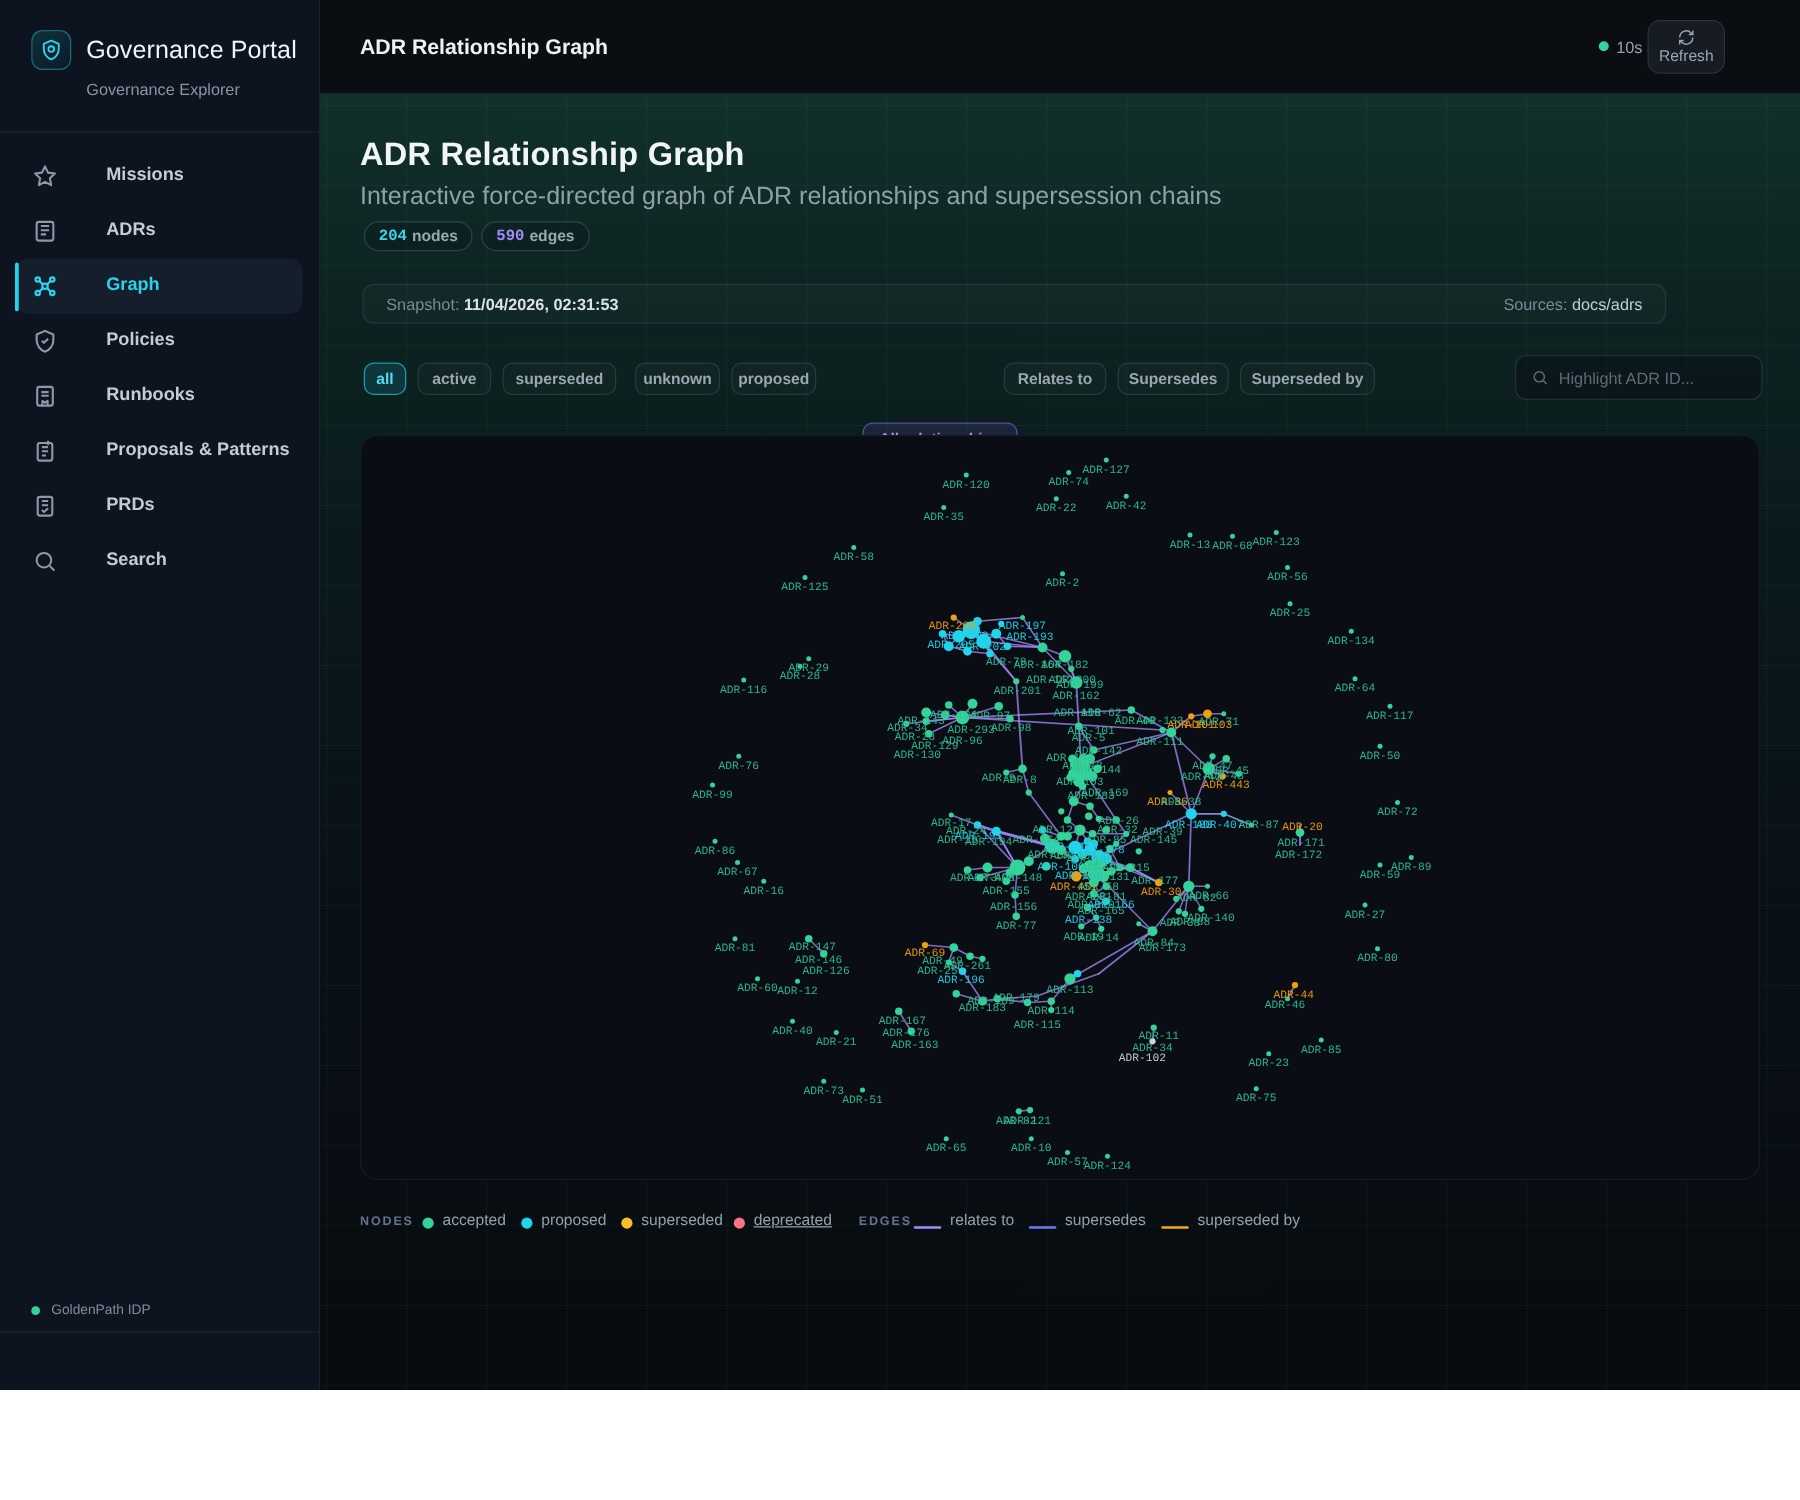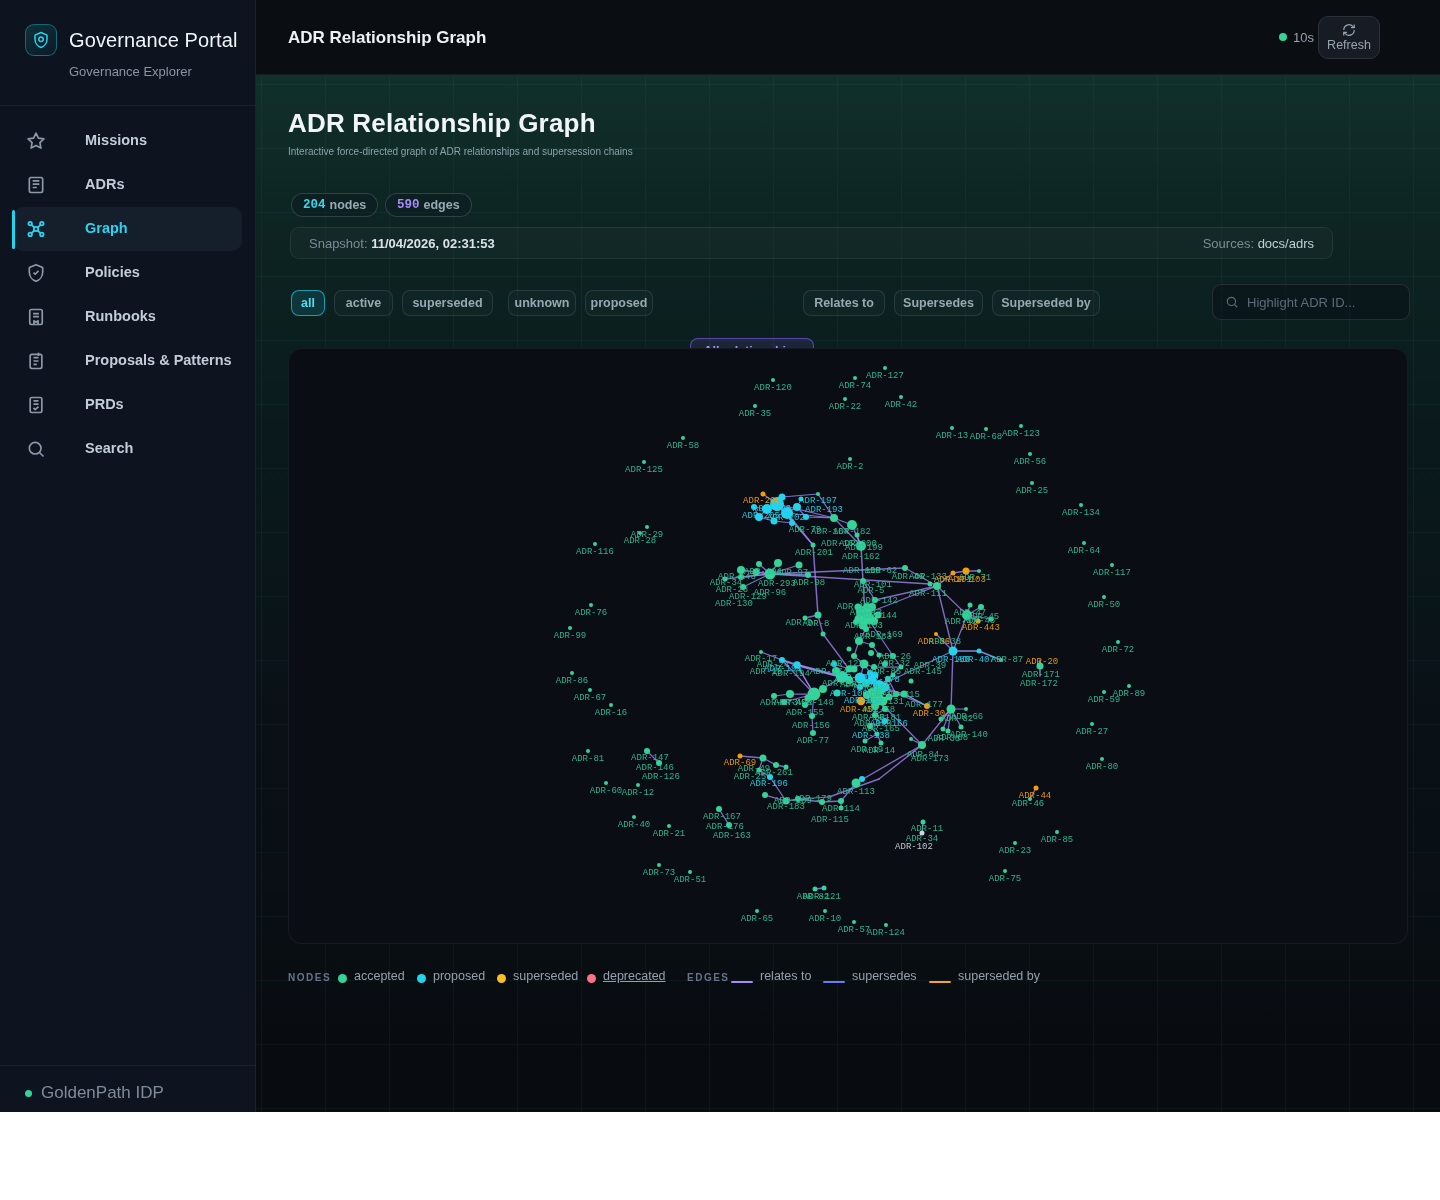--- a/index.html
+++ b/index.html
@@ -15,40 +15,40 @@
 .navItem { position:relative; height:44px; color:#c3cdd9; font-size:14.5px; font-weight:700; }
 .navItem svg { position:absolute; left:26px; top:12px; width:20px; height:20px; stroke:#8e99a8; }
 .navItem .lbl { position:absolute; left:57px; top:13px;margin-left:28px; }
 .navItem.active { color:#2ad4ee; }
 .navItem.active::before { content:""; position:absolute; left:13px; right:14px; top:0; bottom:0; background:#151f2c; border-radius:10px; }
 .navItem.active svg { stroke:#2ad4ee; z-index:1; }
 .navItem.active .lbl { z-index:1; }
 .navItem svg, .navItem .lbl { z-index:1; }
 .activeBar { position:absolute; left:12px; top:210px; width:3px; height:39px; background:#22d3ee; border-radius:3px; z-index:6; }
 .sideFootDiv { position:absolute; left:0; top:1065px; width:256px; height:1px; background:rgba(148,163,184,0.1); }
-.sideFoot { position:absolute; left:25px; top:1083px; font-size:17px; color:#7f8b9b; display:flex; align-items:center; gap:9px; }
+.sideFoot { position:absolute; left:25px; top:1042px; font-size:11px; color:#7f8b9b; display:flex; align-items:center; gap:9px; }
 .sideFoot .dot { width:7px; height:7px; border-radius:50%; background:#34d399; }
 
 .main { position:absolute; left:256px; top:0; width:1184px; height:1112px;
   background:
     repeating-linear-gradient(90deg, rgba(94,234,212,0.045) 0 1px, transparent 1px 64px),
     repeating-linear-gradient(180deg, rgba(94,234,212,0.045) 0 1px, transparent 1px 64px),
     linear-gradient(180deg,#143832 0px,#11302b 80px,#0d2523 210px,#0a1a1c 430px,#091117 720px,#080c11 1050px);
   background-position: 5px 0, 0 20px, 0 0;
 }
 .topbar { position:absolute; left:256px; top:0; width:1184px; height:75px; background:#0a0d12; border-bottom:1px solid rgba(148,163,184,0.1); z-index:4; }
 .topTitle { position:absolute; left:32px; top:28px; font-size:17px; font-weight:700; color:#eef2f6; }
 .agoDot { position:absolute; left:1023px; top:33px; width:8px; height:8px; border-radius:50%; background:#34d399; }
 .agoTxt { position:absolute; left:1037px; top:30px; font-size:13px; color:#97a1ae; }
 .refreshBtn { position:absolute; left:1062px; top:16px; width:62px; height:43px; border-radius:10px; background:#161b24; border:1px solid #2b323d; display:flex; flex-direction:column; align-items:center; justify-content:center; color:#9aa4b0; font-size:12.5px; }
 .refreshBtn svg { width:14px; height:14px; stroke:#9aa4b0; margin-bottom:1px; }
 
 .h1 { position:absolute; left:32px; top:108px; font-size:26px; font-weight:700; color:#f1f5f9; letter-spacing:0.2px; }
-.sub { position:absolute; left:32px; top:146px; font-size:10px; color:#8fa0ab; }
-.pill { position:absolute; top:177px; height:24px; border-radius:12px; border:1px solid rgba(148,163,184,0.25); background:rgba(13,25,31,0.4); display:flex; align-items:center; padding:0 11px; font-size:12.5px; color:#9aa8b4; font-weight:600; gap:4px;margin-top:16px; }
+.sub { position:absolute; left:32px; top:146px; font-size:20px; color:#8fa0ab; }
+.pill { position:absolute; top:177px; height:24px; border-radius:12px; border:1px solid rgba(148,163,184,0.25); background:rgba(13,25,31,0.4); display:flex; align-items:center; padding:0 11px; font-size:12.5px; color:#9aa8b4; font-weight:600; gap:4px; }
 .pill .num { font-family:"Liberation Mono",monospace; font-weight:700; font-size:12.5px; }
 .pill1 { left:35px; } .pill1 .num { color:#3ad6ee; }
 .pill2 { left:129px; } .pill2 .num { color:#a78bfa; }
 .snapbar { position:absolute; left:34px; top:227px; width:1043px; height:32px; border-radius:9px; border:1px solid rgba(148,163,184,0.13); background:rgba(255,255,255,0.022); }
 .snapL { position:absolute; left:18px; top:8px; font-size:13px; color:#7c8a98; }
 .snapL b { color:#dbe2ea; font-weight:700; }
 .snapR { position:absolute; right:18px; top:8px; font-size:13px; color:#7c8a98; }
 .snapR b { color:#c3cdd8; font-weight:400; }
 
 .filters { position:absolute; left:32px; top:290px; width:1121px; height:26px; }

